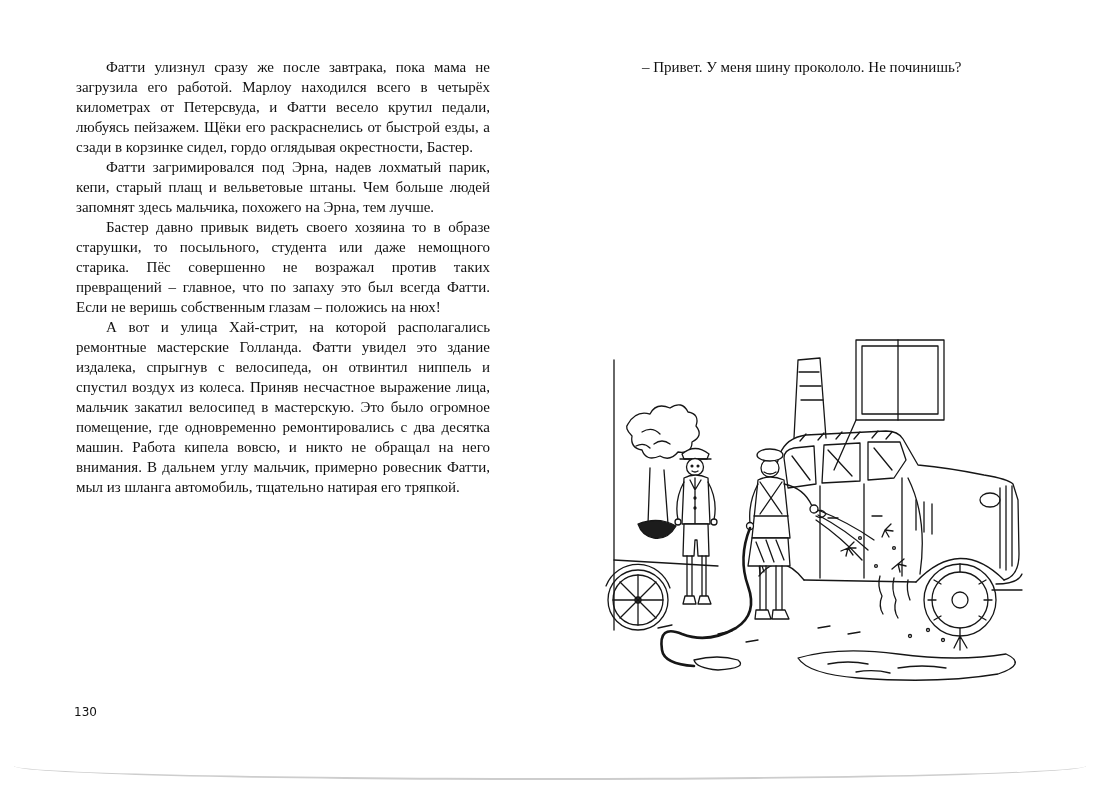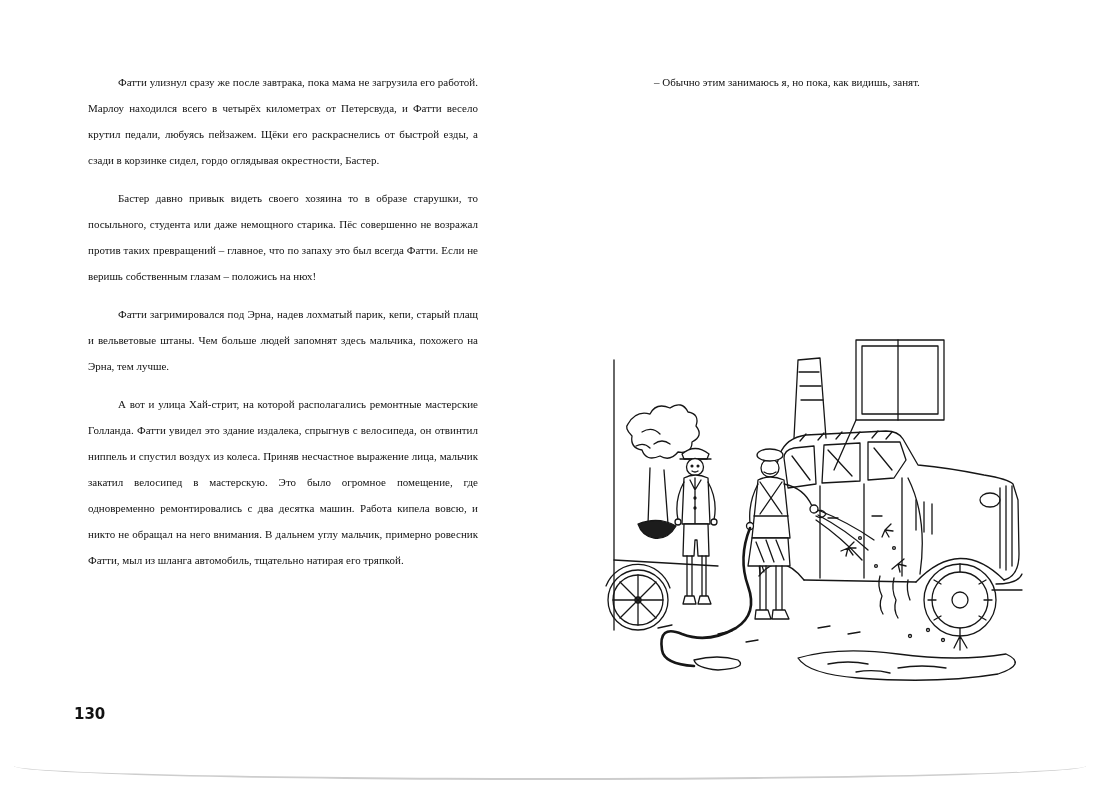--- a/index.html
+++ b/index.html
@@ -7,35 +7,35 @@
   .spread {
     position: relative;
     width: 1100px;
     height: 786px;
     background: #ffffff;
     font-family: "Liberation Serif", "DejaVu Serif", serif;
     color: #111111;
     overflow: hidden;
   }
   .column p {
-    margin: 12px;
+    margin: 0;
     text-indent: 30px;
     text-align: justify;
-    font-size: 11px;
-    line-height: 26px;
+    font-size: 15px;
+    line-height: 20px;
   }
   .left-col  { position: absolute; left: 76px;  top: 57px; width: 414px; }
   .right-col { position: absolute; left: 612px; top: 57px; width: 402px; }
   .page-number {
     position: absolute;
     left: 74px;
     top: 705px;
     font-family: "DejaVu Sans", sans-serif;
-    font-size: 15px;
-    font-weight: 700;
+    font-size: 12px;
+    font-weight: 400;
     color: #111;
   }
   .illustration {
     position: absolute;
     left: 598px;
     top: 328px;
     width: 436px;
     height: 372px;
   }
   .page-edge {
@@ -48,27 +48,27 @@
     border-radius: 0 0 50% 50% / 0 0 14px 14px;
   }
 </style>
 </head>
 <body>
 
 <div class="spread">
 
   <div class="column left-col">
       <p>Фатти улизнул сразу же после завтрака, пока мама не загрузила его работой. Марлоу находился всего в четырёх километрах от Петерсвуда, и Фатти весело крутил педали, любуясь пейзажем. Щёки его раскраснелись от быстрой езды, а сзади в корзинке сидел, гордо оглядывая окрестности, Бастер.</p>
+      <p>Фатти загримировался под Эрна, надев лохматый парик, кепи, старый плащ и вельветовые штаны. Чем больше людей запомнят здесь мальчика, похожего на Эрна, тем лучше.</p>
       <p>Бастер давно привык видеть своего хозяина то в образе старушки, то посыльного, студента или даже немощного старика. Пёс совершенно не возражал против таких превращений – главное, что по запаху это был всегда Фатти. Если не веришь собственным глазам – положись на нюх!</p>
-      <p>Фатти загримировался под Эрна, надев лохматый парик, кепи, старый плащ и вельветовые штаны. Чем больше людей запомнят здесь мальчика, похожего на Эрна, тем лучше.</p>
       <p>А вот и улица Хай-стрит, на которой располагались ремонтные мастерские Голланда. Фатти увидел это здание издалека, спрыгнув с велосипеда, он отвинтил ниппель и спустил воздух из колеса. Приняв несчастное выражение лица, мальчик закатил велосипед в мастерскую. Это было огромное помещение, где одновременно ремонтировались с два десятка машин. Работа кипела вовсю, и никто не обращал на него внимания. В дальнем углу мальчик, примерно ровесник Фатти, мыл из шланга автомобиль, тщательно натирая его тряпкой.</p>
     </div>
 
   <div class="column right-col">
-      <p>– Обычно этим занимаюсь я, но пока, как видишь, занят.</p>
+      <p>– Привет. У меня шину прокололо. Не починишь?</p>
     </div>
 
   <div class="page-number">130</div>
 
   <svg class="illustration" viewBox="0 0 436 372" xmlns="http://www.w3.org/2000/svg">
     <g stroke="#161616" stroke-width="1.3" fill="none" stroke-linecap="round" stroke-linejoin="round">
 
       <path d="M16 32 V302"></path>
       <path d="M16 232 L120 238"></path>
       <path d="M258 12 H346 V92 H258 Z"></path>

